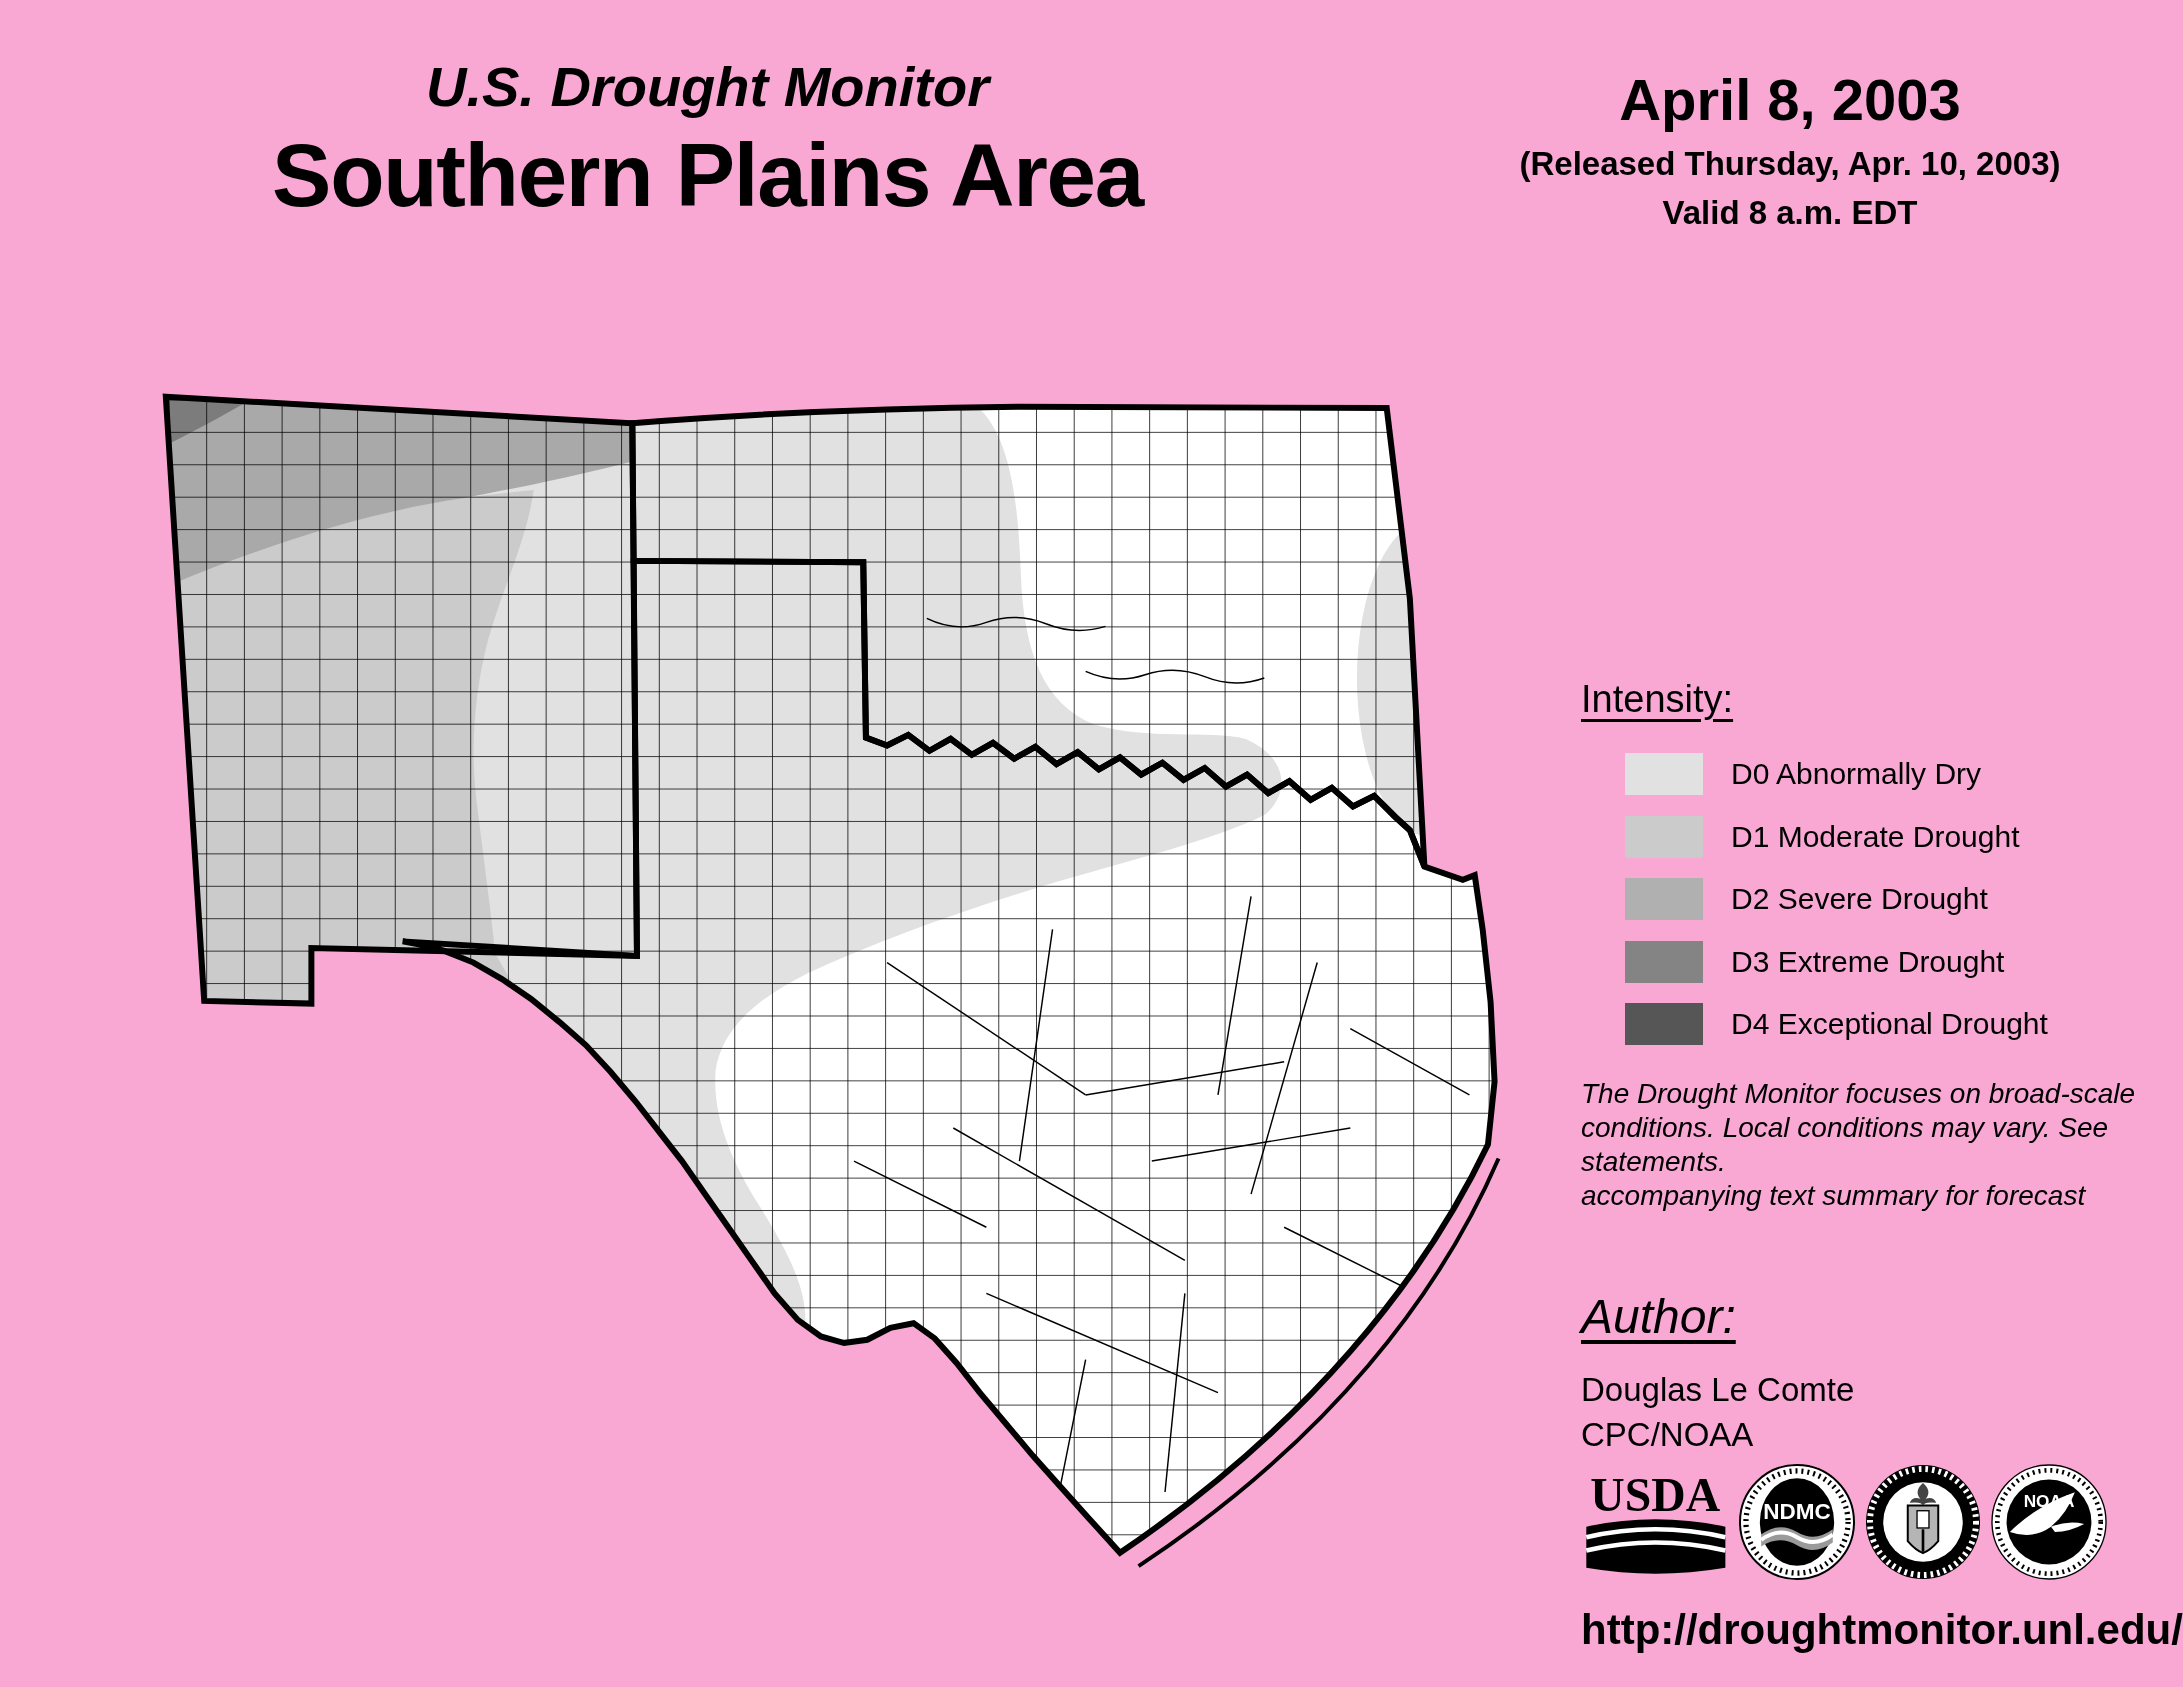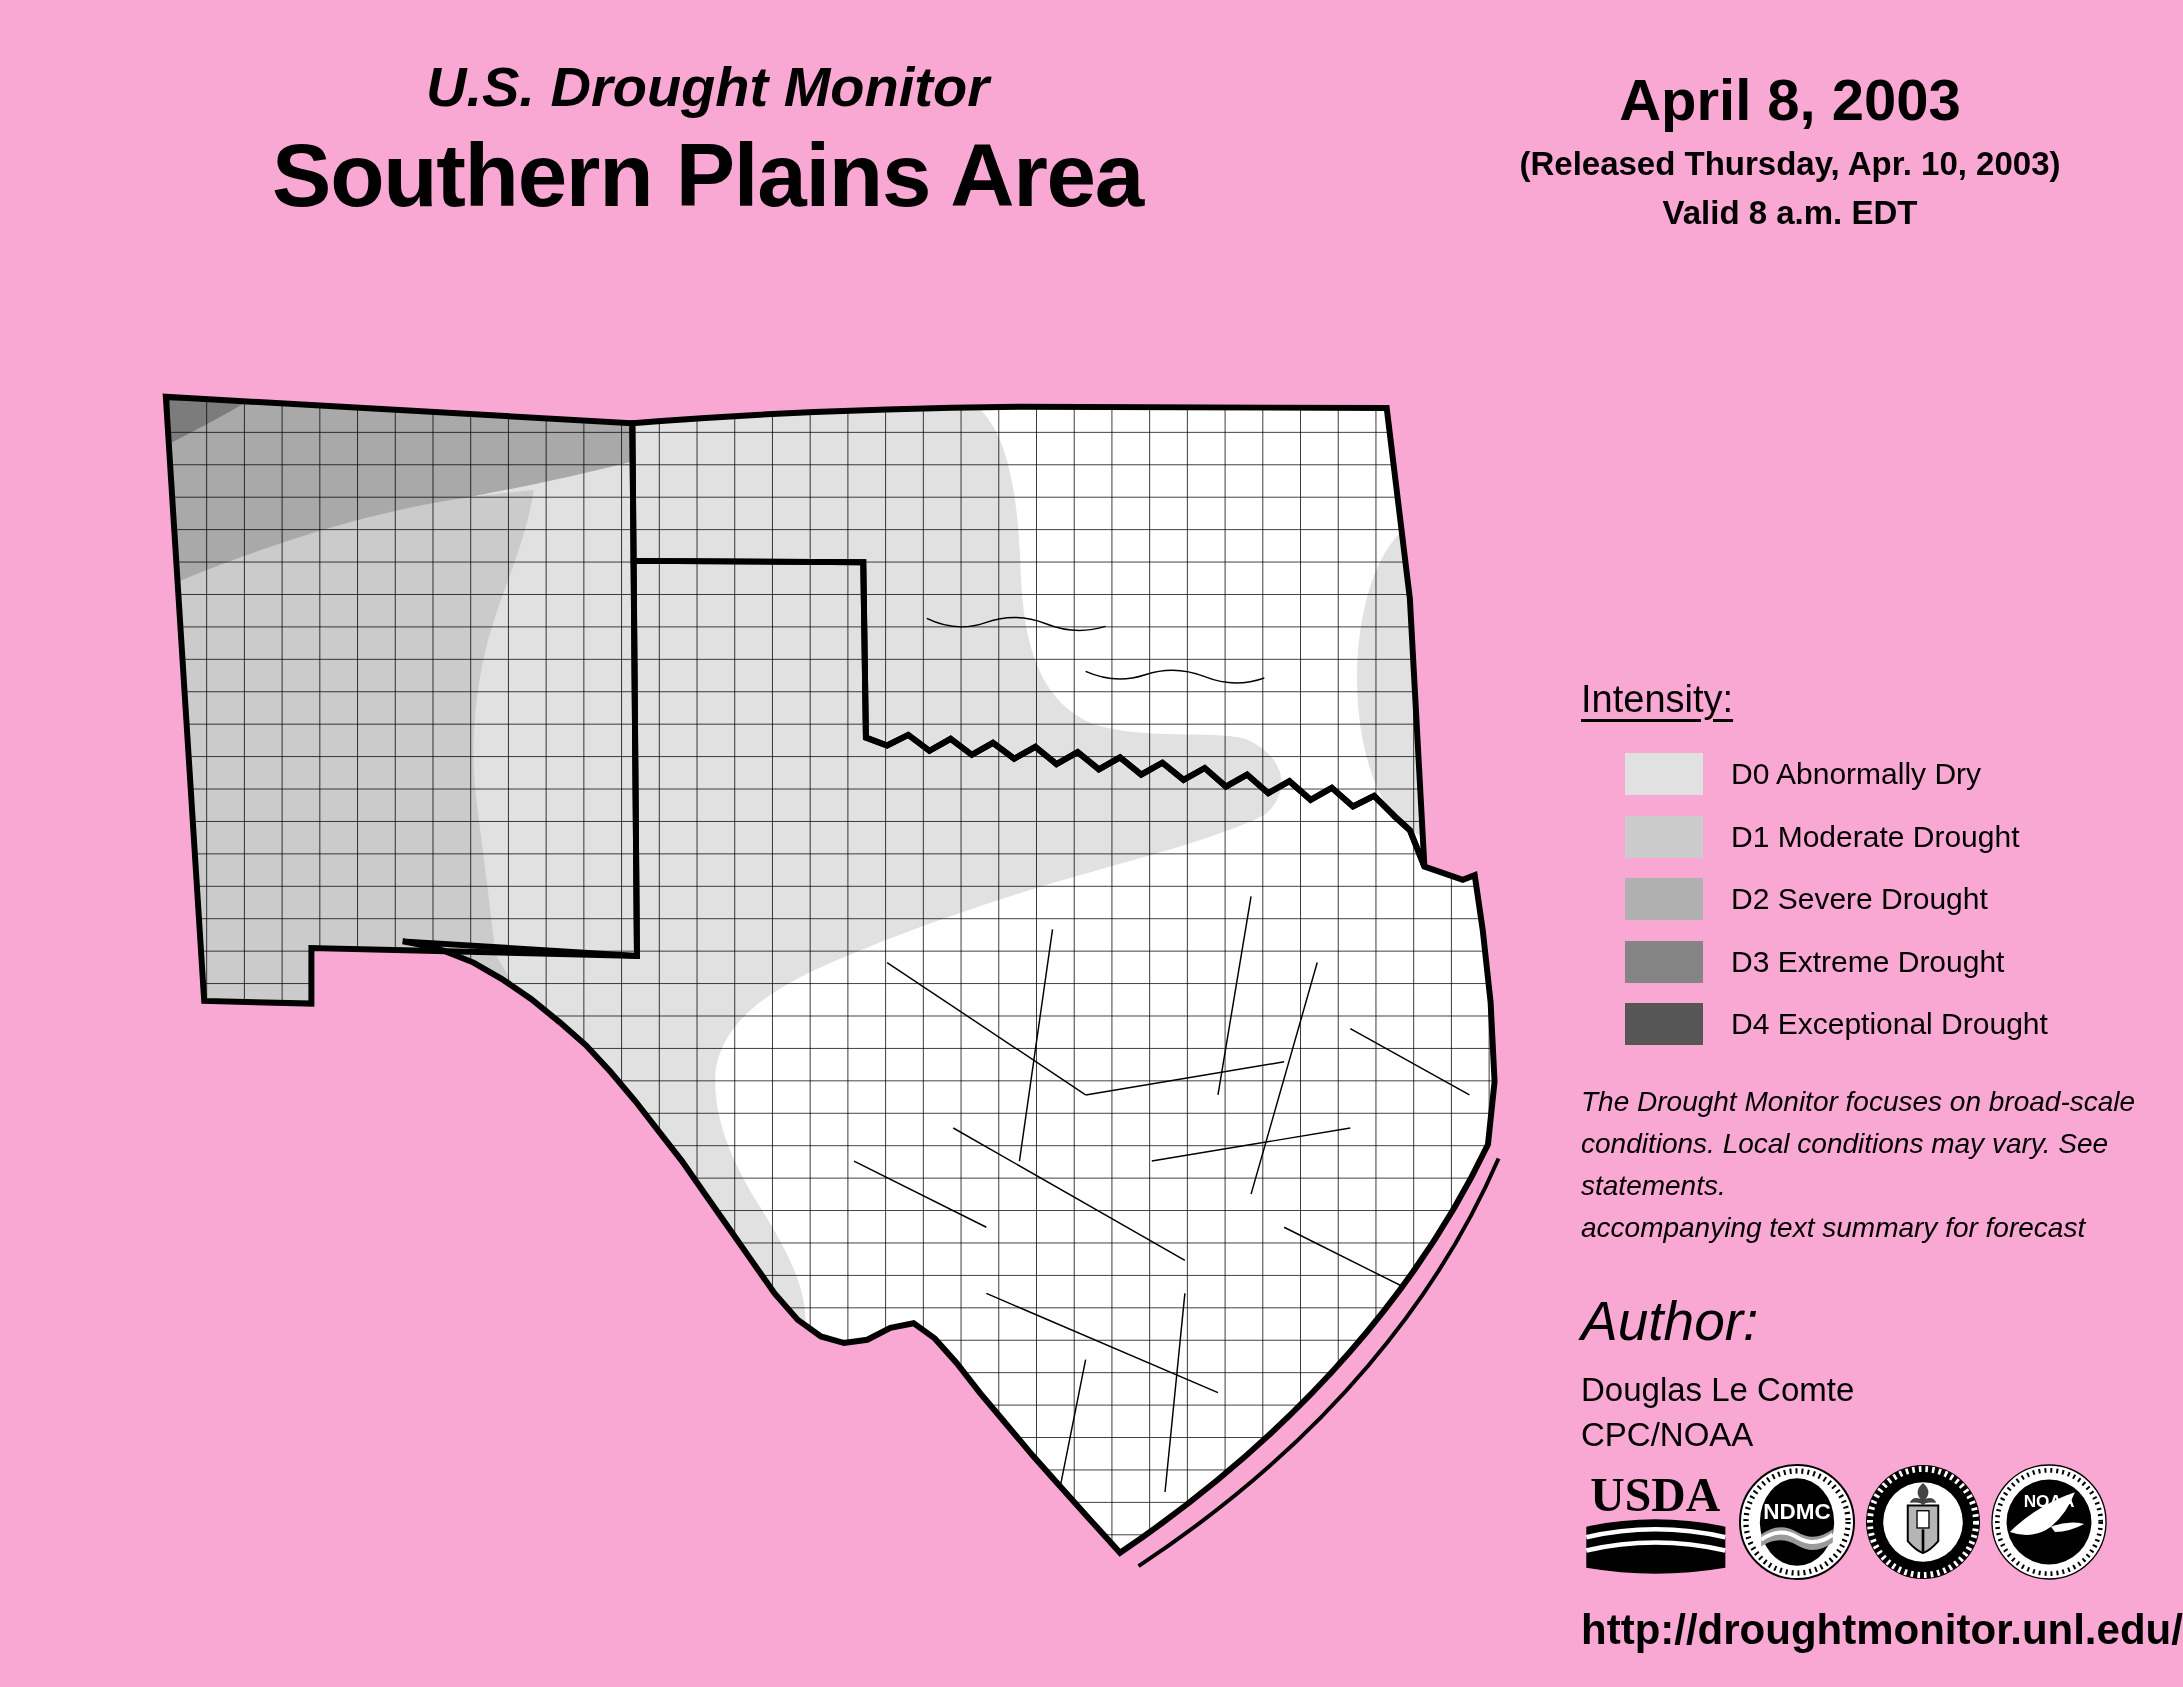--- a/index.html
+++ b/index.html
@@ -15,23 +15,23 @@
   .date-released{font-size:33px;font-weight:bold;margin-top:12px;}
   .date-valid{font-size:33px;font-weight:bold;margin-top:10.6px;}
   .side{left:1581px;width:582px;}
   .intensity-heading{top:678px;font-size:38px;
                      text-decoration:underline;text-underline-offset:6.6px;}
   .legend{top:753px;}
   .legend-row{display:flex;align-items:center;margin-bottom:20.5px;height:42px;padding-left:44px;}
   .swatch{width:78px;height:42px;margin-right:28px;flex:0 0 auto;}
   .legend-label{font-size:30px;white-space:nowrap;}
   .disclaimer{top:1077px;font-style:italic;font-size:28px;line-height:1.22;}
-  .disclaimer div{white-space:nowrap;margin-top:8px;}
-  .author-heading{top:1289px;font-size:55px;font-style:italic;
-                  text-underline-offset:6.6px;}
+  .disclaimer div{white-space:nowrap;}
+  .author-heading{top:1289px;font-size:48px;font-style:italic;
+                  text-decoration:underline;text-underline-offset:6.6px;}
   .author-name{top:1371px;font-size:33px;}
   .author-org{top:1416px;font-size:33px;}
   .logos{top:1463px;display:flex;align-items:center;gap:8px;}
   .url{top:1606px;width:562px;text-align:center;font-size:42px;font-weight:bold;white-space:nowrap;}
   svg{display:block;}
 </style>
 </head>
 <body>
 
 <div class="page">

